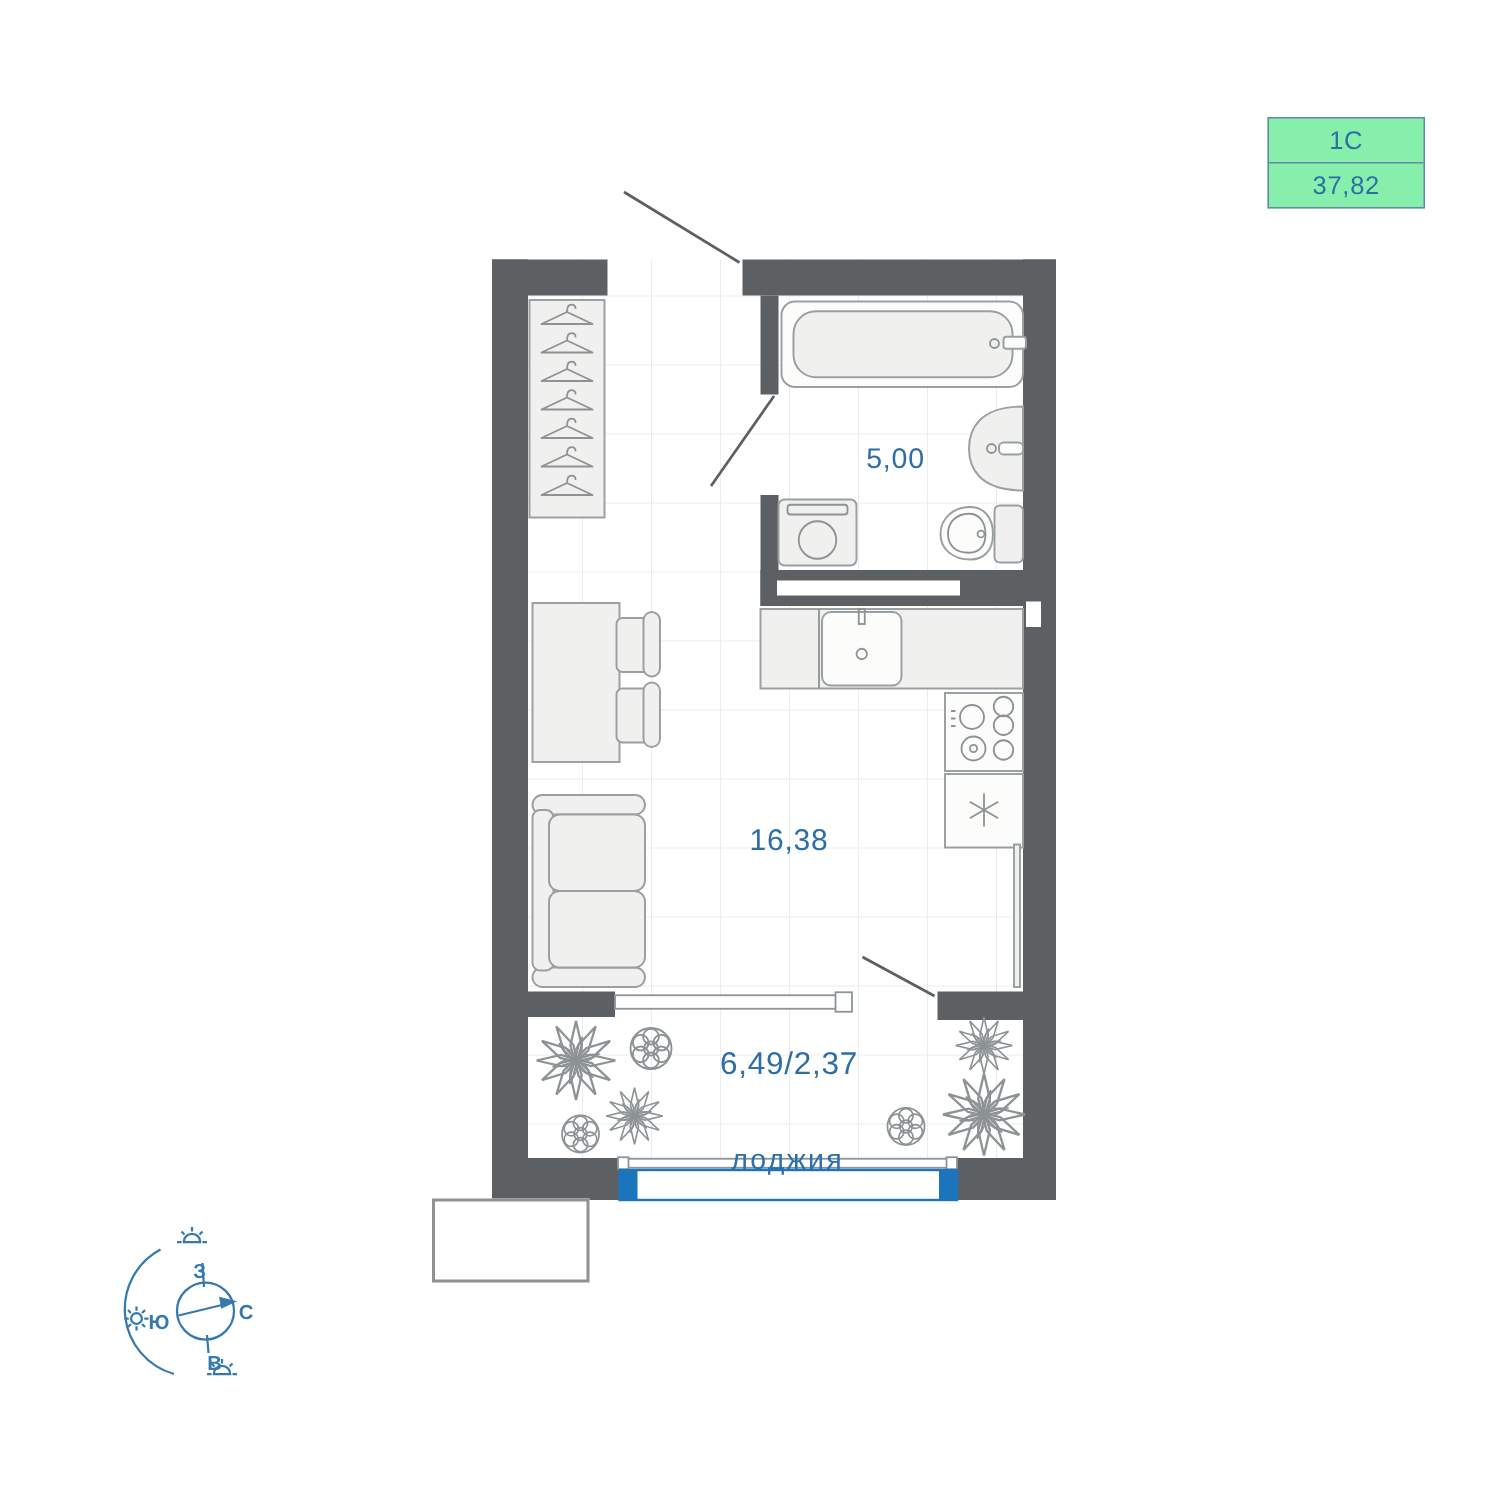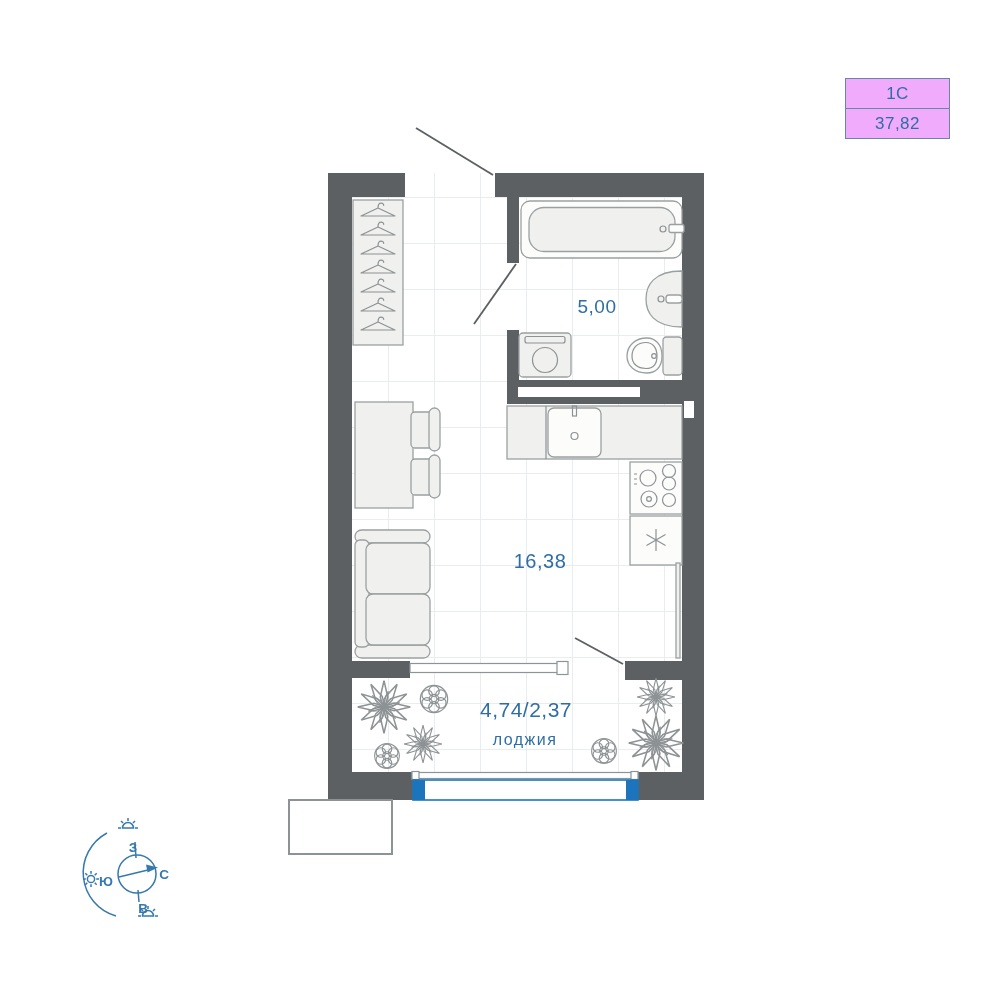--- a/index.html
+++ b/index.html
@@ -12,21 +12,21 @@
                      linear-gradient(to bottom,var(--grid,#e9edef) 1px,transparent 1px);
     background-size:46px 46px;background-position:14px 24px;}
 
   .wall{position:absolute;background:var(--wall,#5c6062);}
   .vent{position:absolute;background:#ffffff;}
 
   .lbl{position:absolute;transform:translate(-50%,-50%);color:var(--accent-blue,#2e6ea6);
        white-space:nowrap;letter-spacing:.5px;}
 
   #badge{position:absolute;left:845px;top:78px;width:103px;border:1.5px solid #6488a5;
-         color:var(--accent-blue,#2e6ea6);text-align:center;background:#f0abfc;}
+         color:var(--accent-blue,#2e6ea6);text-align:center;background:#86efac;}
   #badge .row{height:29px;line-height:29px;font-size:17px;letter-spacing:.5px;}
   #badge .row:first-child{border-bottom:1.5px solid #6488a5;}
 
   #outside-box{position:absolute;left:288px;top:799px;width:101px;height:52px;
                border:2px solid #8d9294;background:#fff;}
 
   svg.overlay{position:absolute;left:0;top:0;width:1000px;height:1000px;pointer-events:none;}
   .fs{fill:#f0f0ee;stroke:#9aa0a1;stroke-width:1.3px;}
   .fw{fill:#fcfcfb;stroke:#9aa0a1;stroke-width:1.3px;}
   .th{fill:none;stroke:#8d9294;stroke-width:1.2px;}
@@ -241,17 +241,17 @@
       <text class="cmpt" x="164" y="879" text-anchor="middle">С</text>
       <text class="cmpt" x="106" y="886" text-anchor="middle">Ю</text>
       <text class="cmpt" x="143" y="913" text-anchor="middle">В</text>
       <use href="#sunh" transform="translate(128,828)"></use>
       <use href="#sunf" transform="translate(91,879)"></use>
       <use href="#sunh" transform="translate(148,916)"></use>
     </g>
   </svg>
 
   <div class="lbl" style="left:597px;top:307px;font-size:19px">5,00</div>
-  <div class="lbl" style="left:540px;top:561px;font-size:20px">16,38</div>
-  <div class="lbl" style="left:526px;top:710px;font-size:21px">4,74/2,37</div>
-  <div class="lbl" style="left:525px;top:740px;font-size:16px;letter-spacing:1.5px">лоджия</div>
+  <div class="lbl" style="left:526px;top:561px;font-size:20px">16,38</div>
+  <div class="lbl" style="left:526px;top:710px;font-size:21px">6,49/2,37</div>
+  <div class="lbl" style="left:525px;top:774px;font-size:19px;letter-spacing:1.5px">лоджия</div>
 
 </div>
 
 </body></html>

